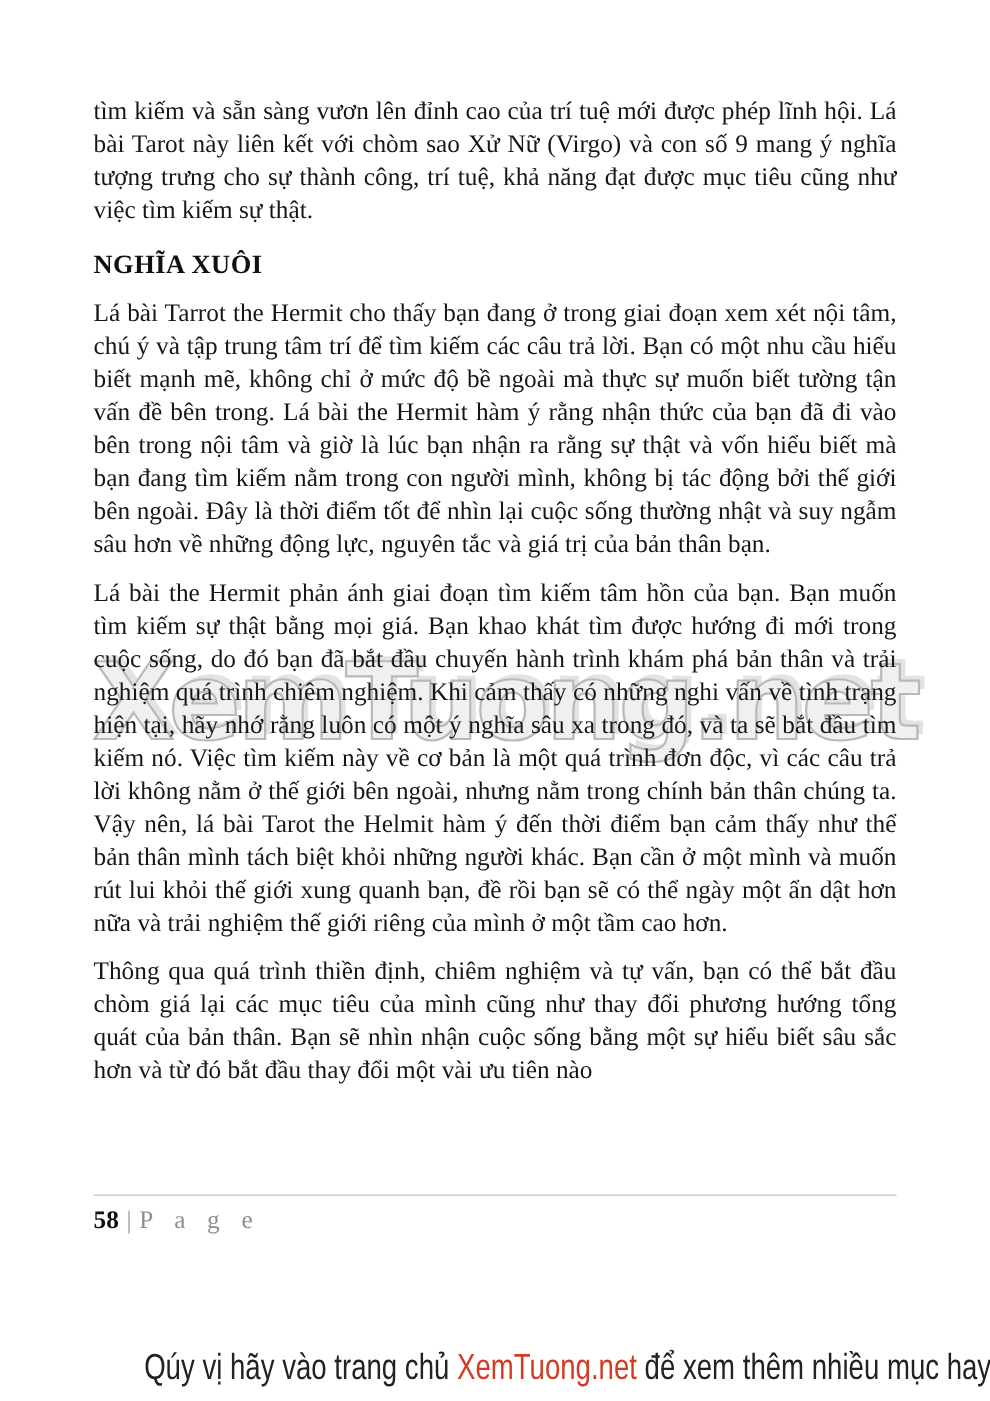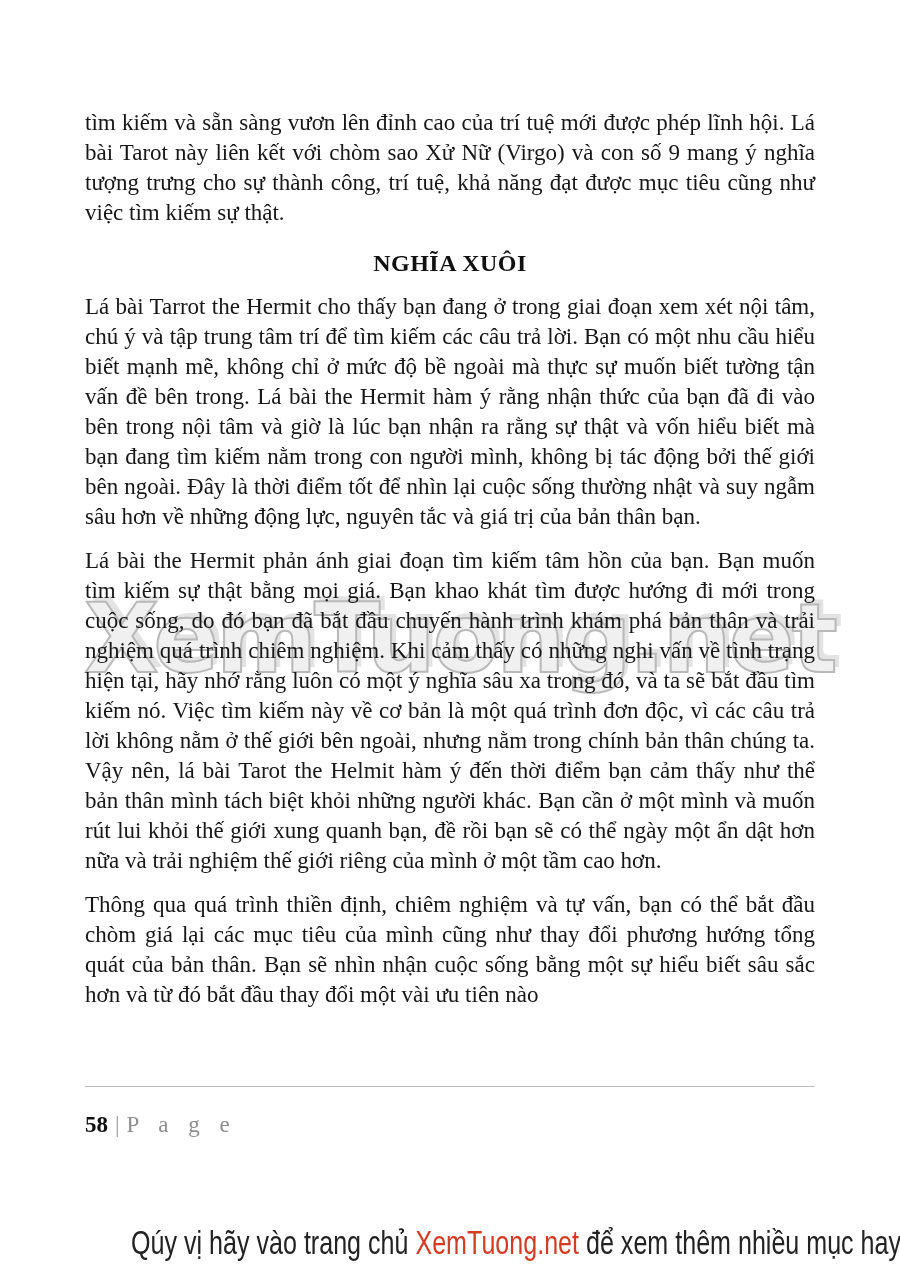--- a/index.html
+++ b/index.html
@@ -30,39 +30,38 @@
   .content {
     position: absolute;
     left: 85px;
     top: 86px;
     width: 730px;
     z-index: 1;
     color: #161616;
     font-size: 23px;
     line-height: 30px;
     text-align: justify;
-    margin-top: 22px;
   }
   .content p { margin: 0 0 14px 0; }
   .section-heading {
     font-weight: bold;
     font-size: 24px;
     letter-spacing: 0.5px;
     margin: 20px 0 14px 0;
-    text-align: center;
+    text-align: left;
     color: #101010;
   }
   .pagefoot {
     position: absolute;
     left: 85px;
     top: 1086px;
     width: 730px;
     z-index: 1;
     border-top: 1px solid #bdbdbd;
-    padding-top: 25px;
+    padding-top: 9px;
     font-size: 23px;
   }
   .page-number { font-weight: bold; color: #101010; }
   .pf-sep { color: #9c9c9c; padding: 0 7px; font-weight: normal; }
   .pf-label { color: #8e8e8e; letter-spacing: 7px; }
   .banner {
     position: absolute;
     left: 0;
     top: 1224px;
     width: 900px;

